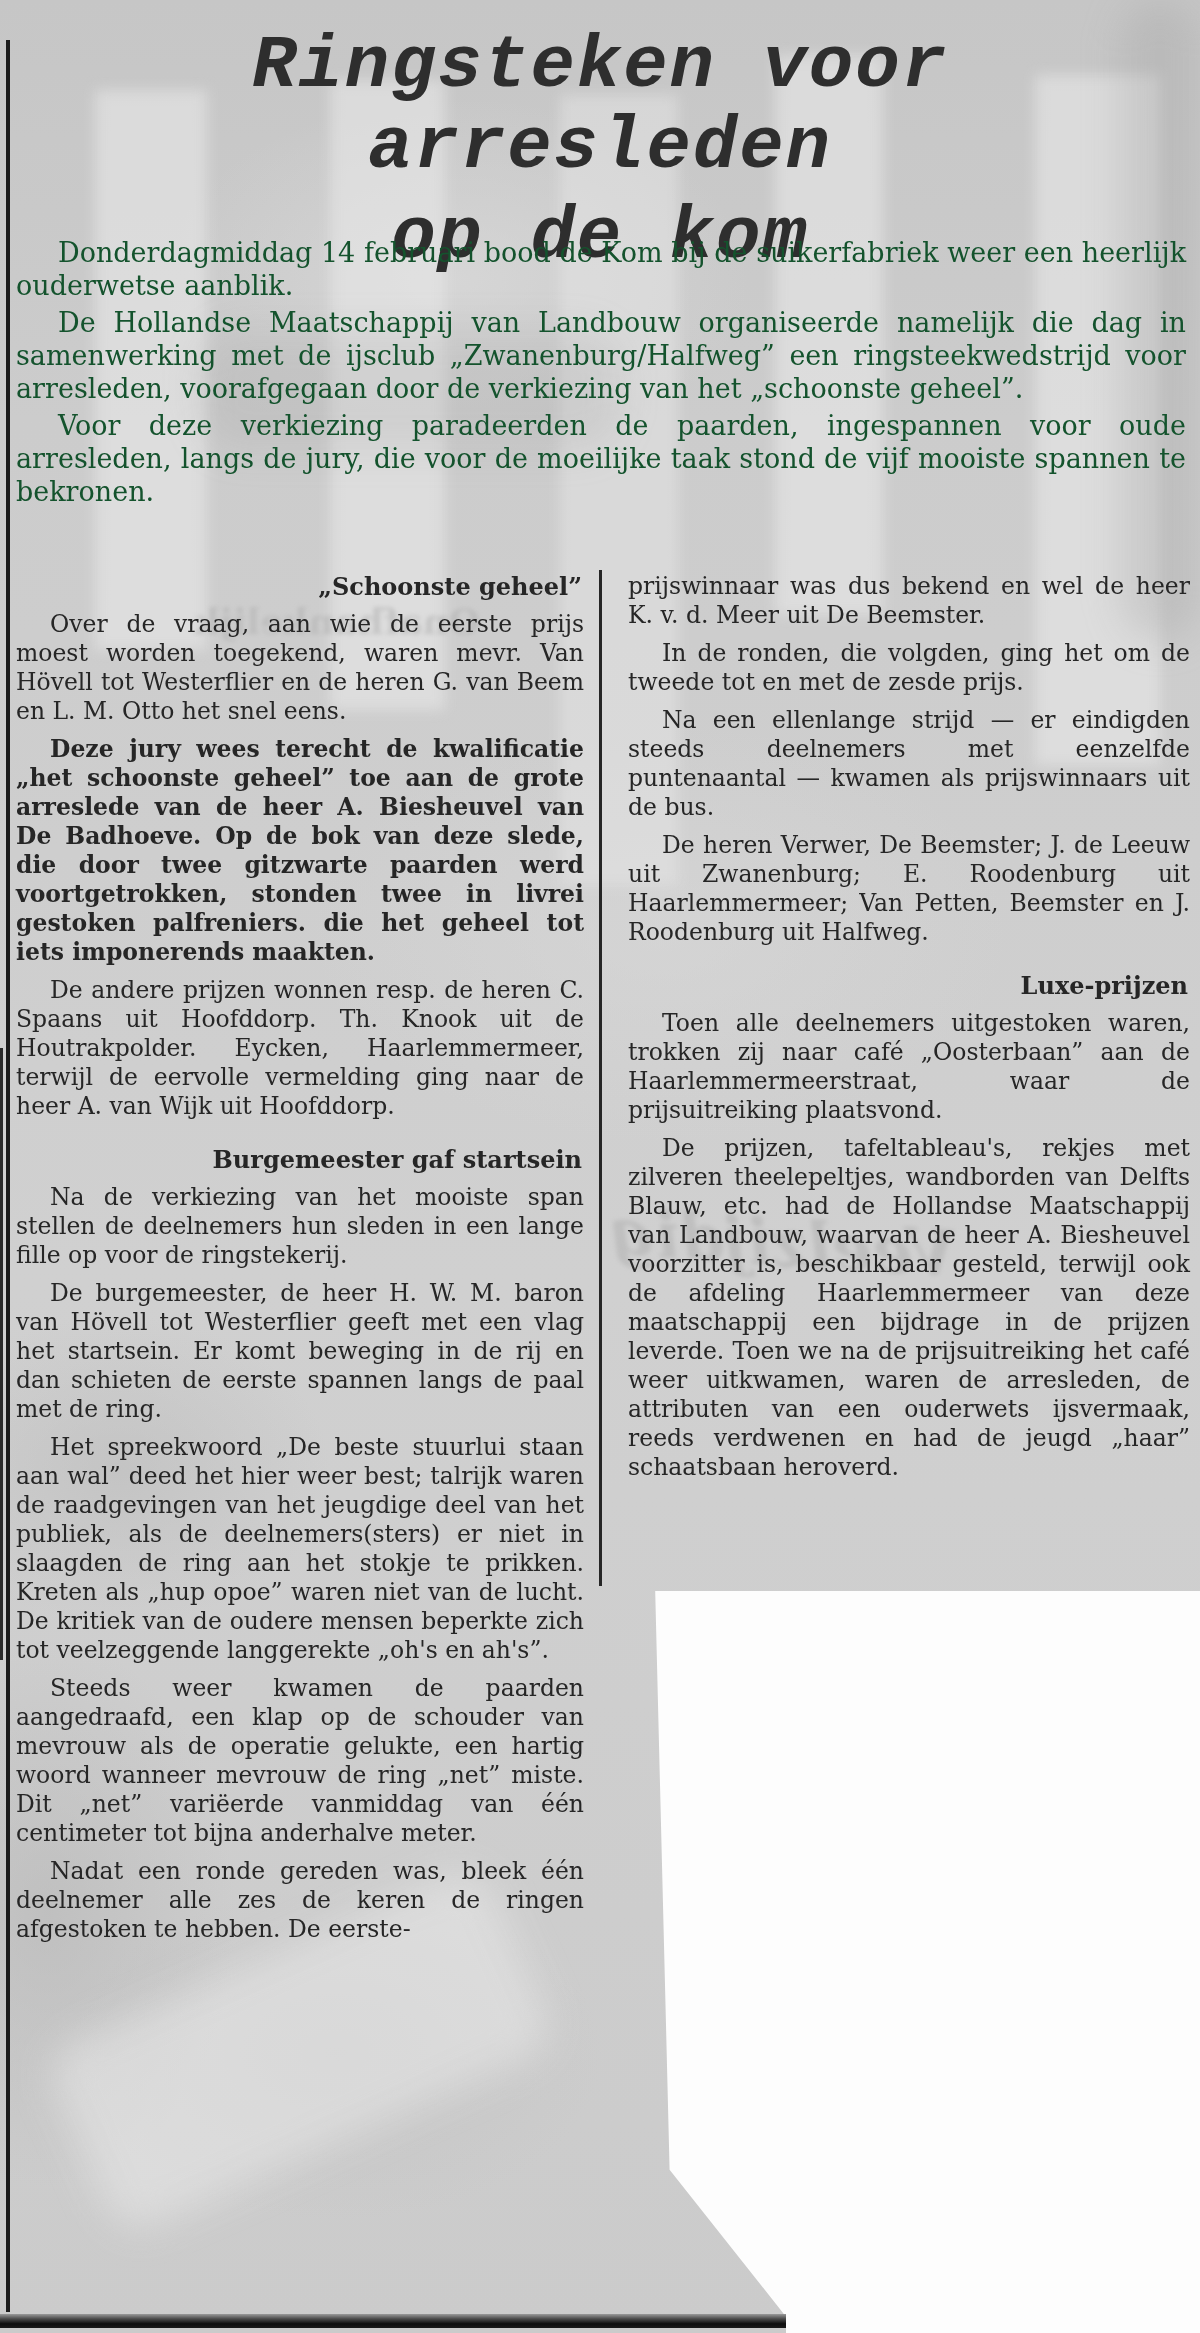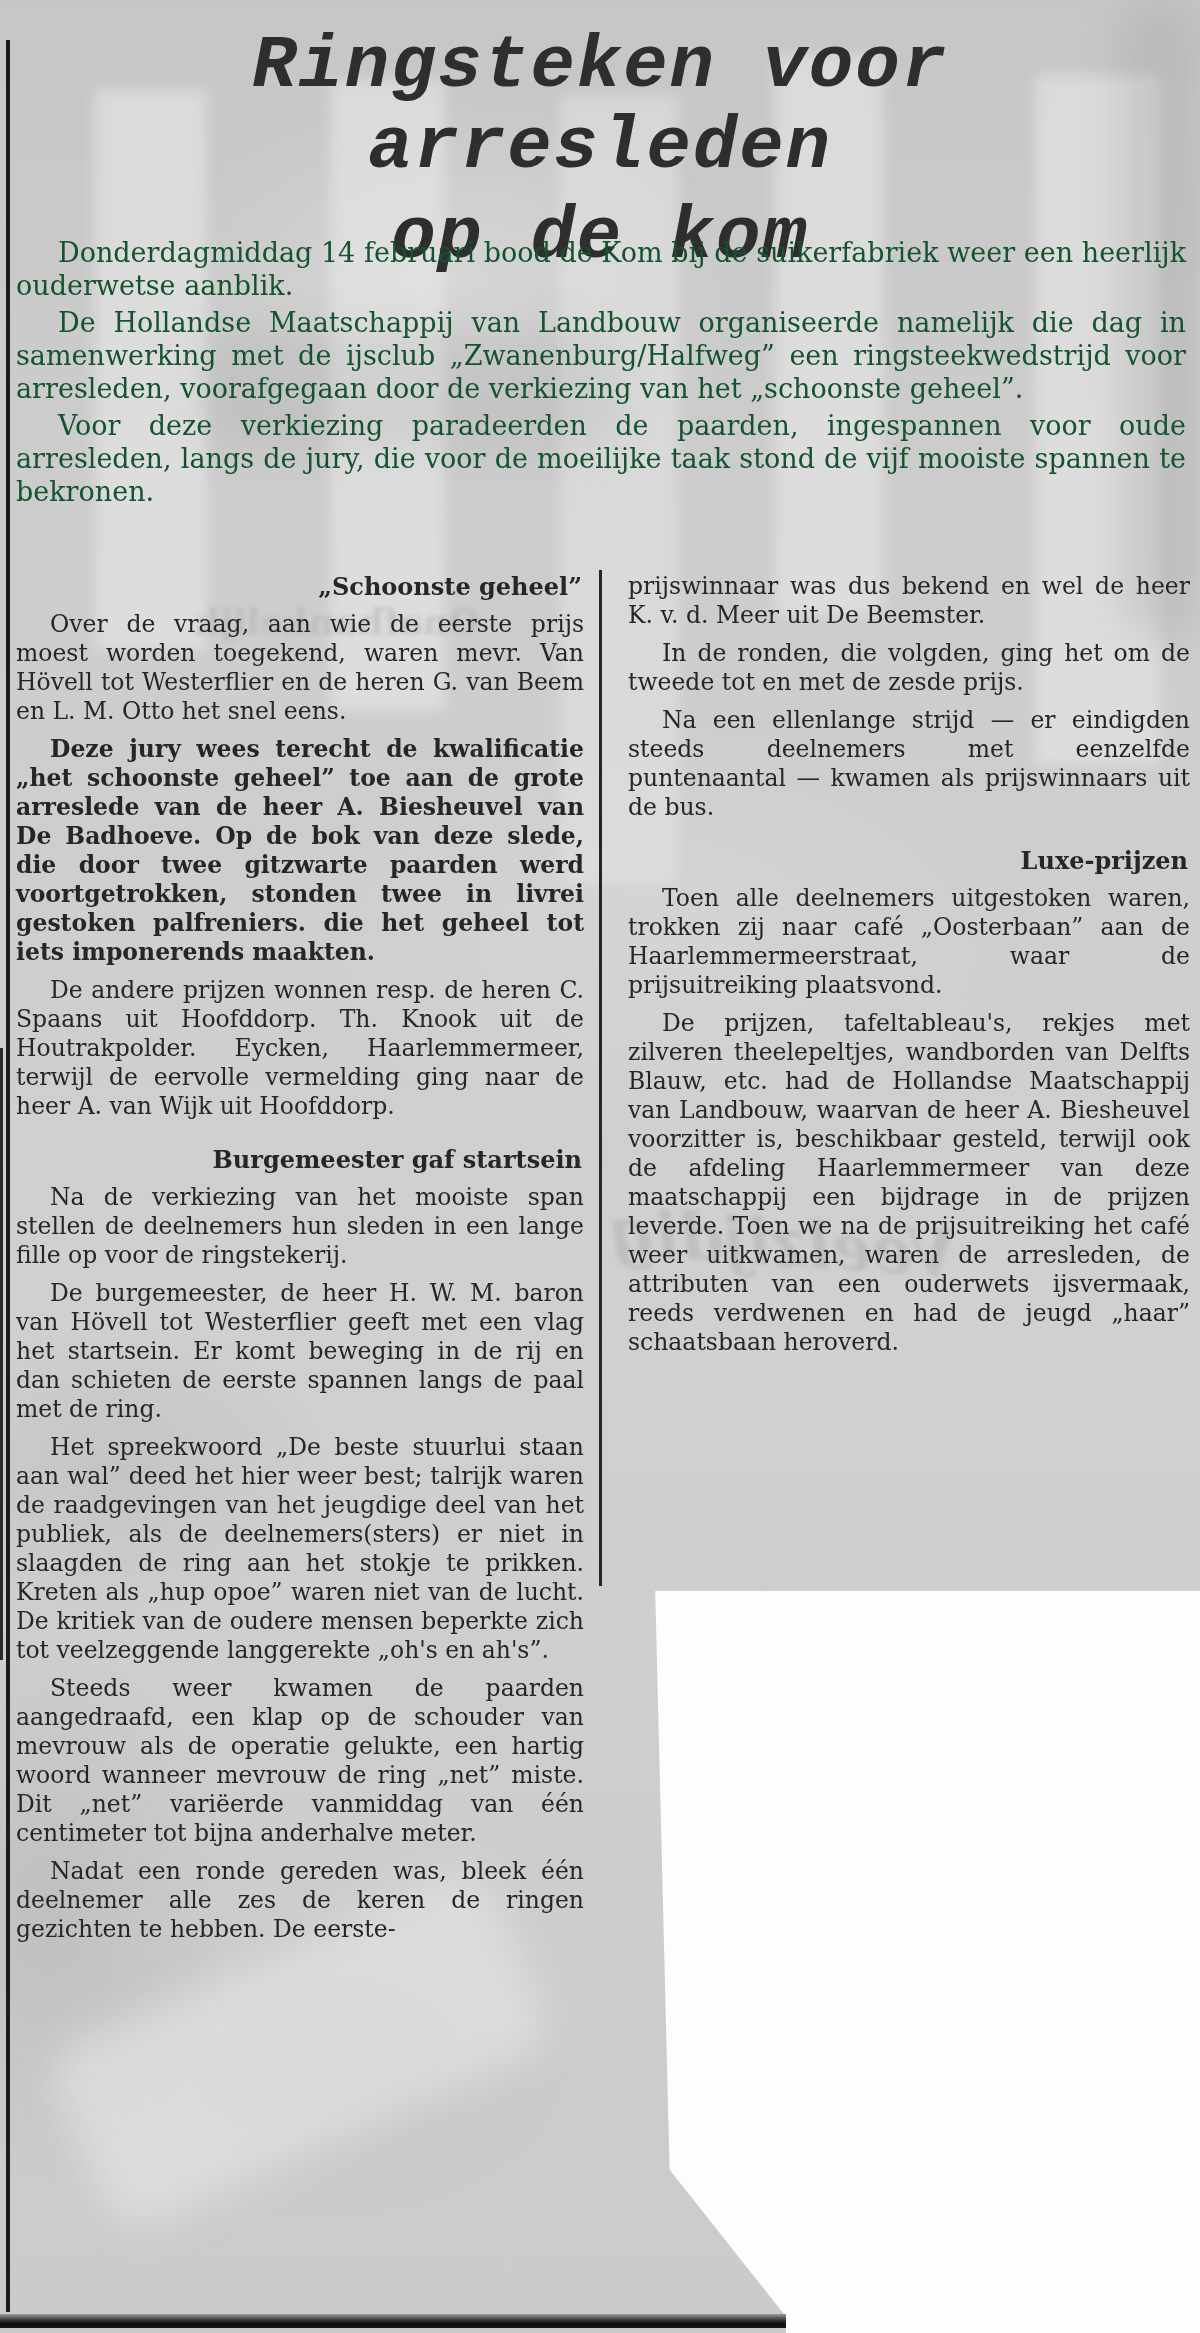--- a/index.html
+++ b/index.html
@@ -96,25 +96,26 @@
     <div class="col col-left">
         <div class="subhead">„Schoonste geheel”</div>
         <p class="para">Over de vraag, aan wie de eerste prijs moest worden toegekend, waren mevr. Van Hövell tot Westerflier en de heren G. van Beem en L. M. Otto het snel eens.</p>
         <p class="para bold">Deze jury wees terecht de kwalificatie „het schoonste geheel” toe aan de grote arreslede van de heer A. Biesheuvel van De Badhoeve. Op de bok van deze slede, die door twee gitzwarte paarden werd voortgetrokken, stonden twee in livrei gestoken palfreniers. die het geheel tot iets imponerends maakten.</p>
         <p class="para">De andere prijzen wonnen resp. de heren C. Spaans uit Hoofddorp. Th. Knook uit de Houtrakpolder. Eycken, Haarlemmermeer, terwijl de eervolle vermelding ging naar de heer A. van Wijk uit Hoofddorp.</p>
         <div class="subhead">Burgemeester gaf startsein</div>
         <p class="para">Na de verkiezing van het mooiste span stellen de deelnemers hun sleden in een lange fille op voor de ringstekerij.</p>
         <p class="para">De burgemeester, de heer H. W. M. baron van Hövell tot Westerflier geeft met een vlag het startsein. Er komt beweging in de rij en dan schieten de eerste spannen langs de paal met de ring.</p>
         <p class="para">Het spreekwoord „De beste stuurlui staan aan wal” deed het hier weer best; talrijk waren de raadgevingen van het jeugdige deel van het publiek, als de deelnemers(sters) er niet in slaagden de ring aan het stokje te prikken. Kreten als „hup opoe” waren niet van de lucht. De kritiek van de oudere mensen beperkte zich tot veelzeggende langgerekte „oh's en ah's”.</p>
         <p class="para">Steeds weer kwamen de paarden aangedraafd, een klap op de schouder van mevrouw als de operatie gelukte, een hartig woord wanneer mevrouw de ring „net” miste. Dit „net” variëerde vanmiddag van één centimeter tot bijna anderhalve meter.</p>
-        <p class="para">Nadat een ronde gereden was, bleek één deelnemer alle zes de keren de ringen gezichten te hebben. De eerste-</p>
+        <p class="para">Nadat een ronde gereden was, bleek één deelnemer alle zes de keren de ringen afgestoken te hebben. De eerste-</p>
       </div>
     <div class="col col-right">
         <p class="para noindent">prijswinnaar was dus bekend en wel de heer K. v. d. Meer uit De Beemster.</p>
         <p class="para">In de ronden, die volgden, ging het om de tweede tot en met de zesde prijs.</p>
         <p class="para">Na een ellenlange strijd — er eindigden steeds deelnemers met eenzelfde puntenaantal — kwamen als prijswinnaars uit de bus.</p>
+        <p class="para">De heren Verwer, De Beemster; J. de Leeuw uit Zwanenburg; E. Roodenburg uit Haarlemmermeer; Van Petten, Beemster en J. Roodenburg uit Halfweg.</p>
         <div class="subhead">Luxe-prijzen</div>
         <p class="para">Toen alle deelnemers uitgestoken waren, trokken zij naar café „Oosterbaan” aan de Haarlemmermeerstraat, waar de prijsuitreiking plaatsvond.</p>
         <p class="para">De prijzen, tafeltableau's, rekjes met zilveren theelepeltjes, wandborden van Delfts Blauw, etc. had de Hollandse Maatschappij van Landbouw, waarvan de heer A. Biesheuvel voorzitter is, beschikbaar gesteld, terwijl ook de afdeling Haarlemmermeer van deze maatschappij een bijdrage in de prijzen leverde. Toen we na de prijsuitreiking het café weer uitkwamen, waren de arresleden, de attributen van een ouderwets ijsvermaak, reeds verdwenen en had de jeugd „haar” schaatsbaan heroverd.</p>
       </div>
   </div>
 
 </div>
 
 </body></html>

